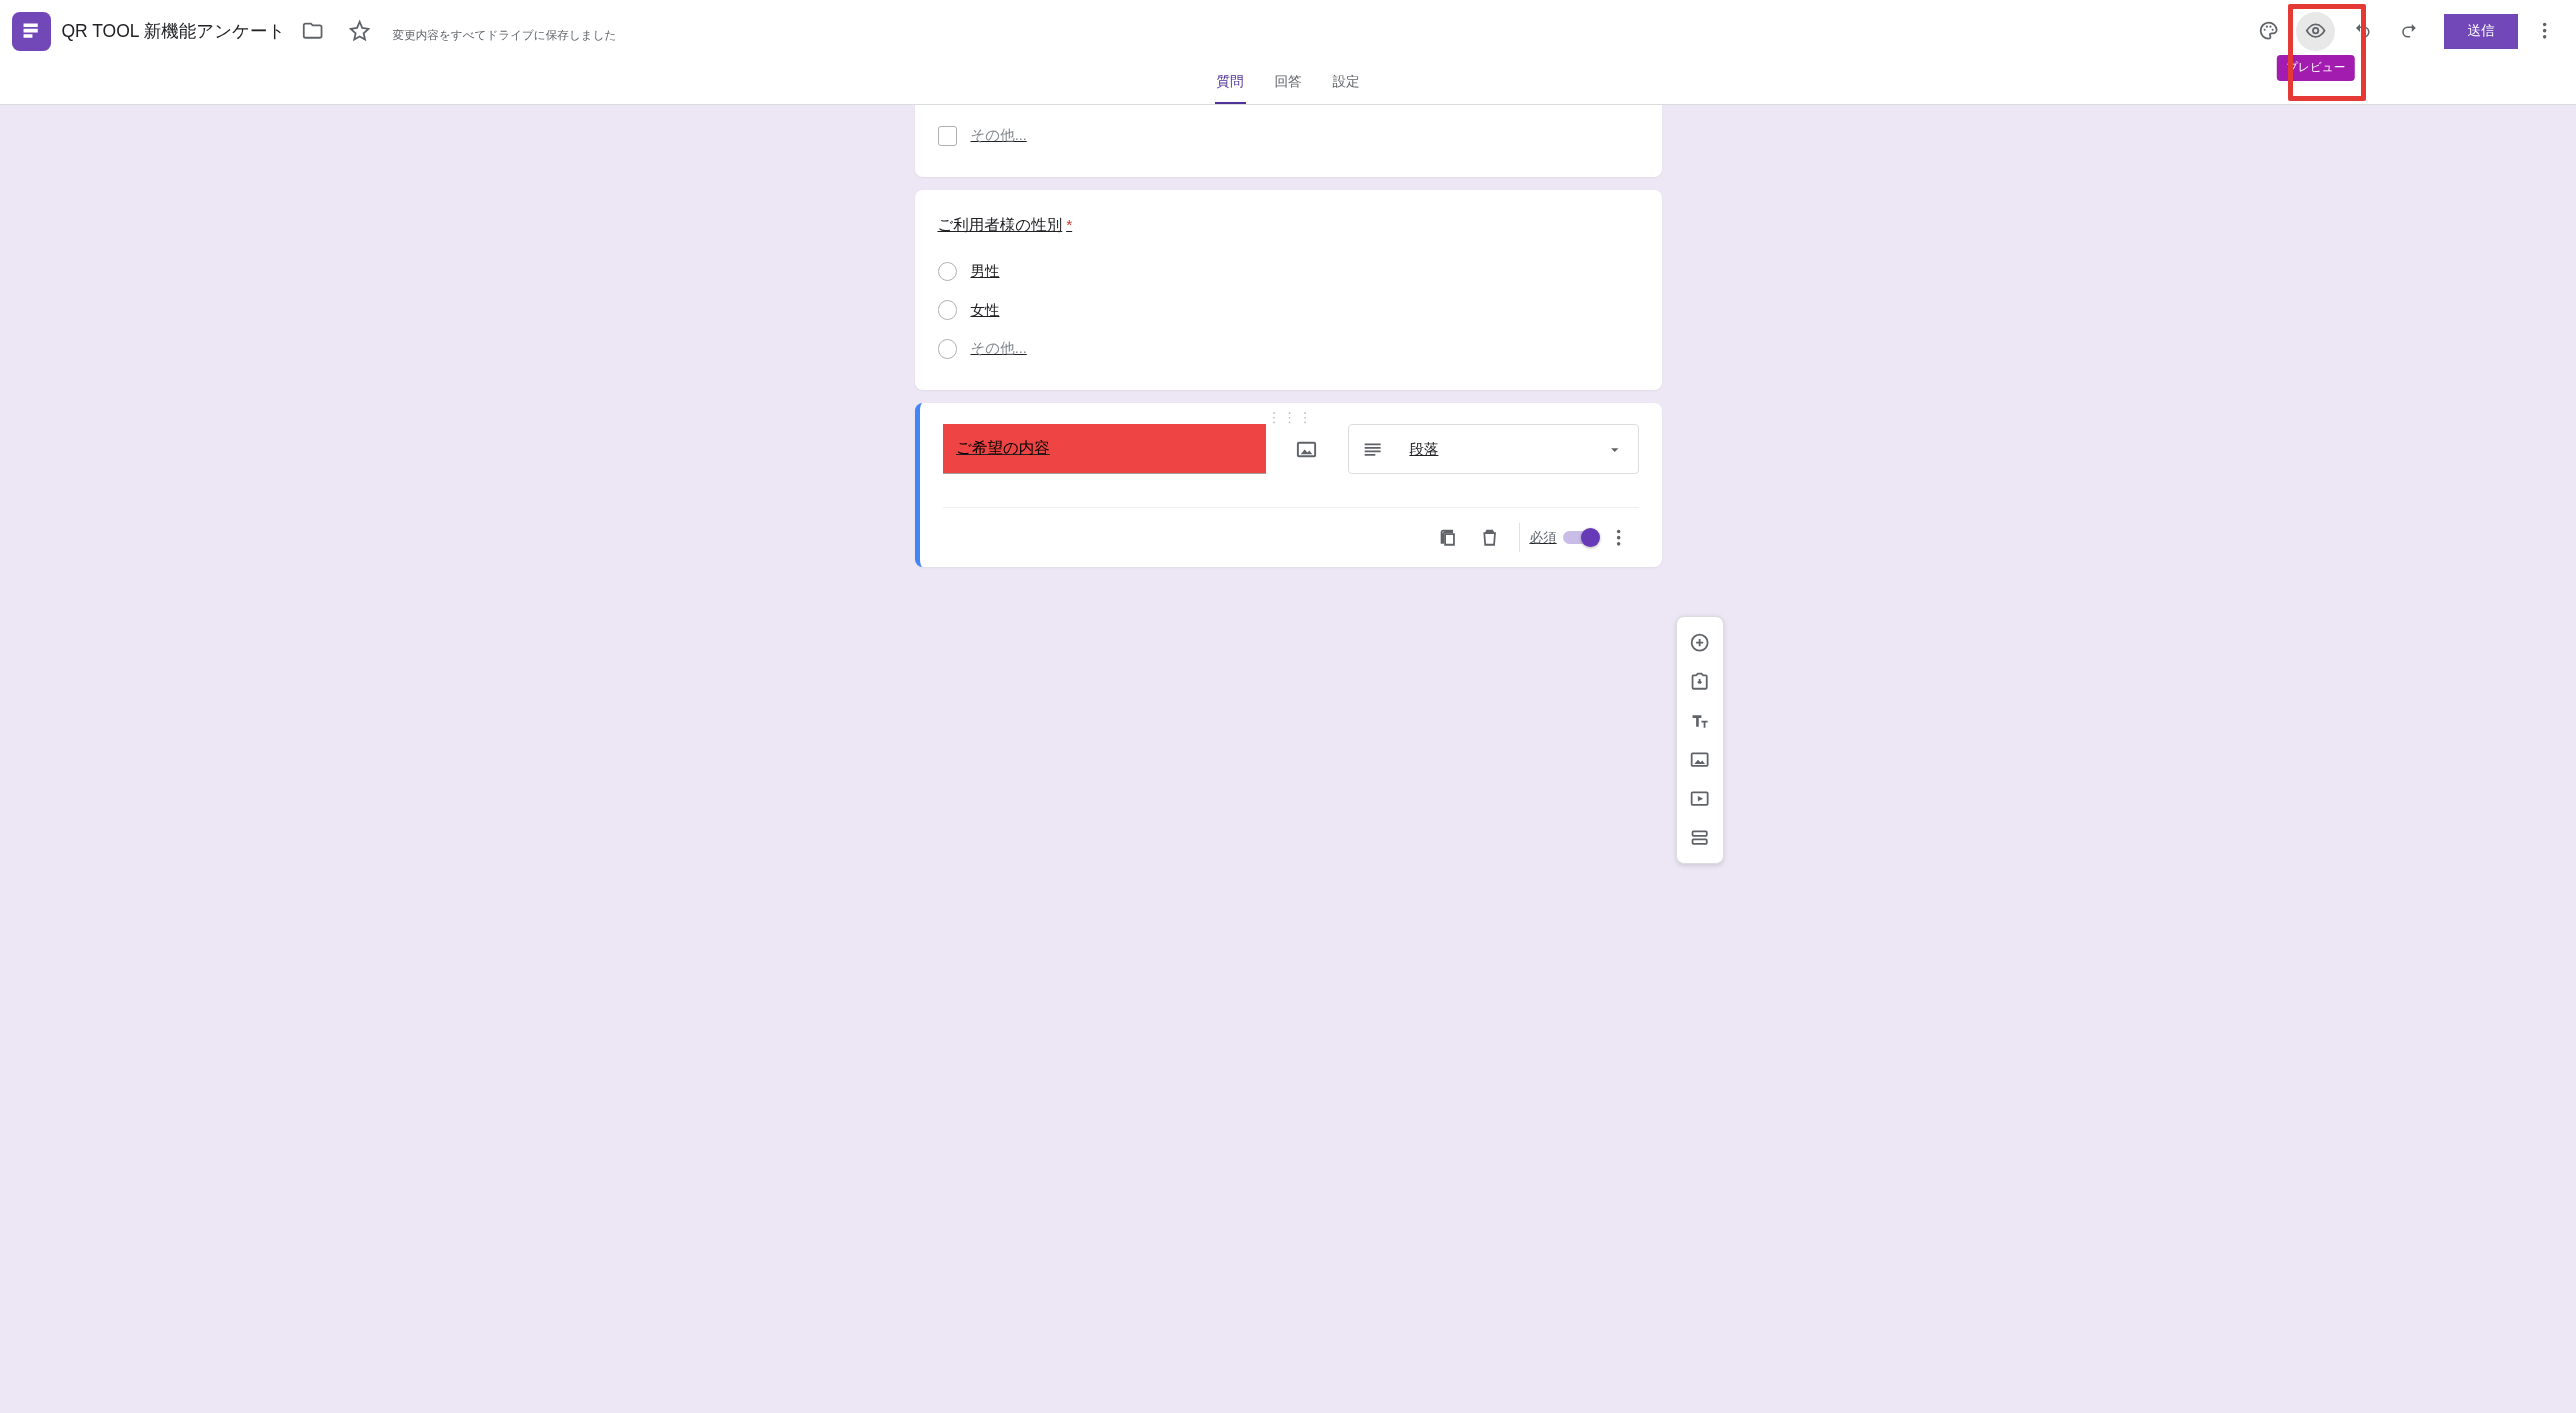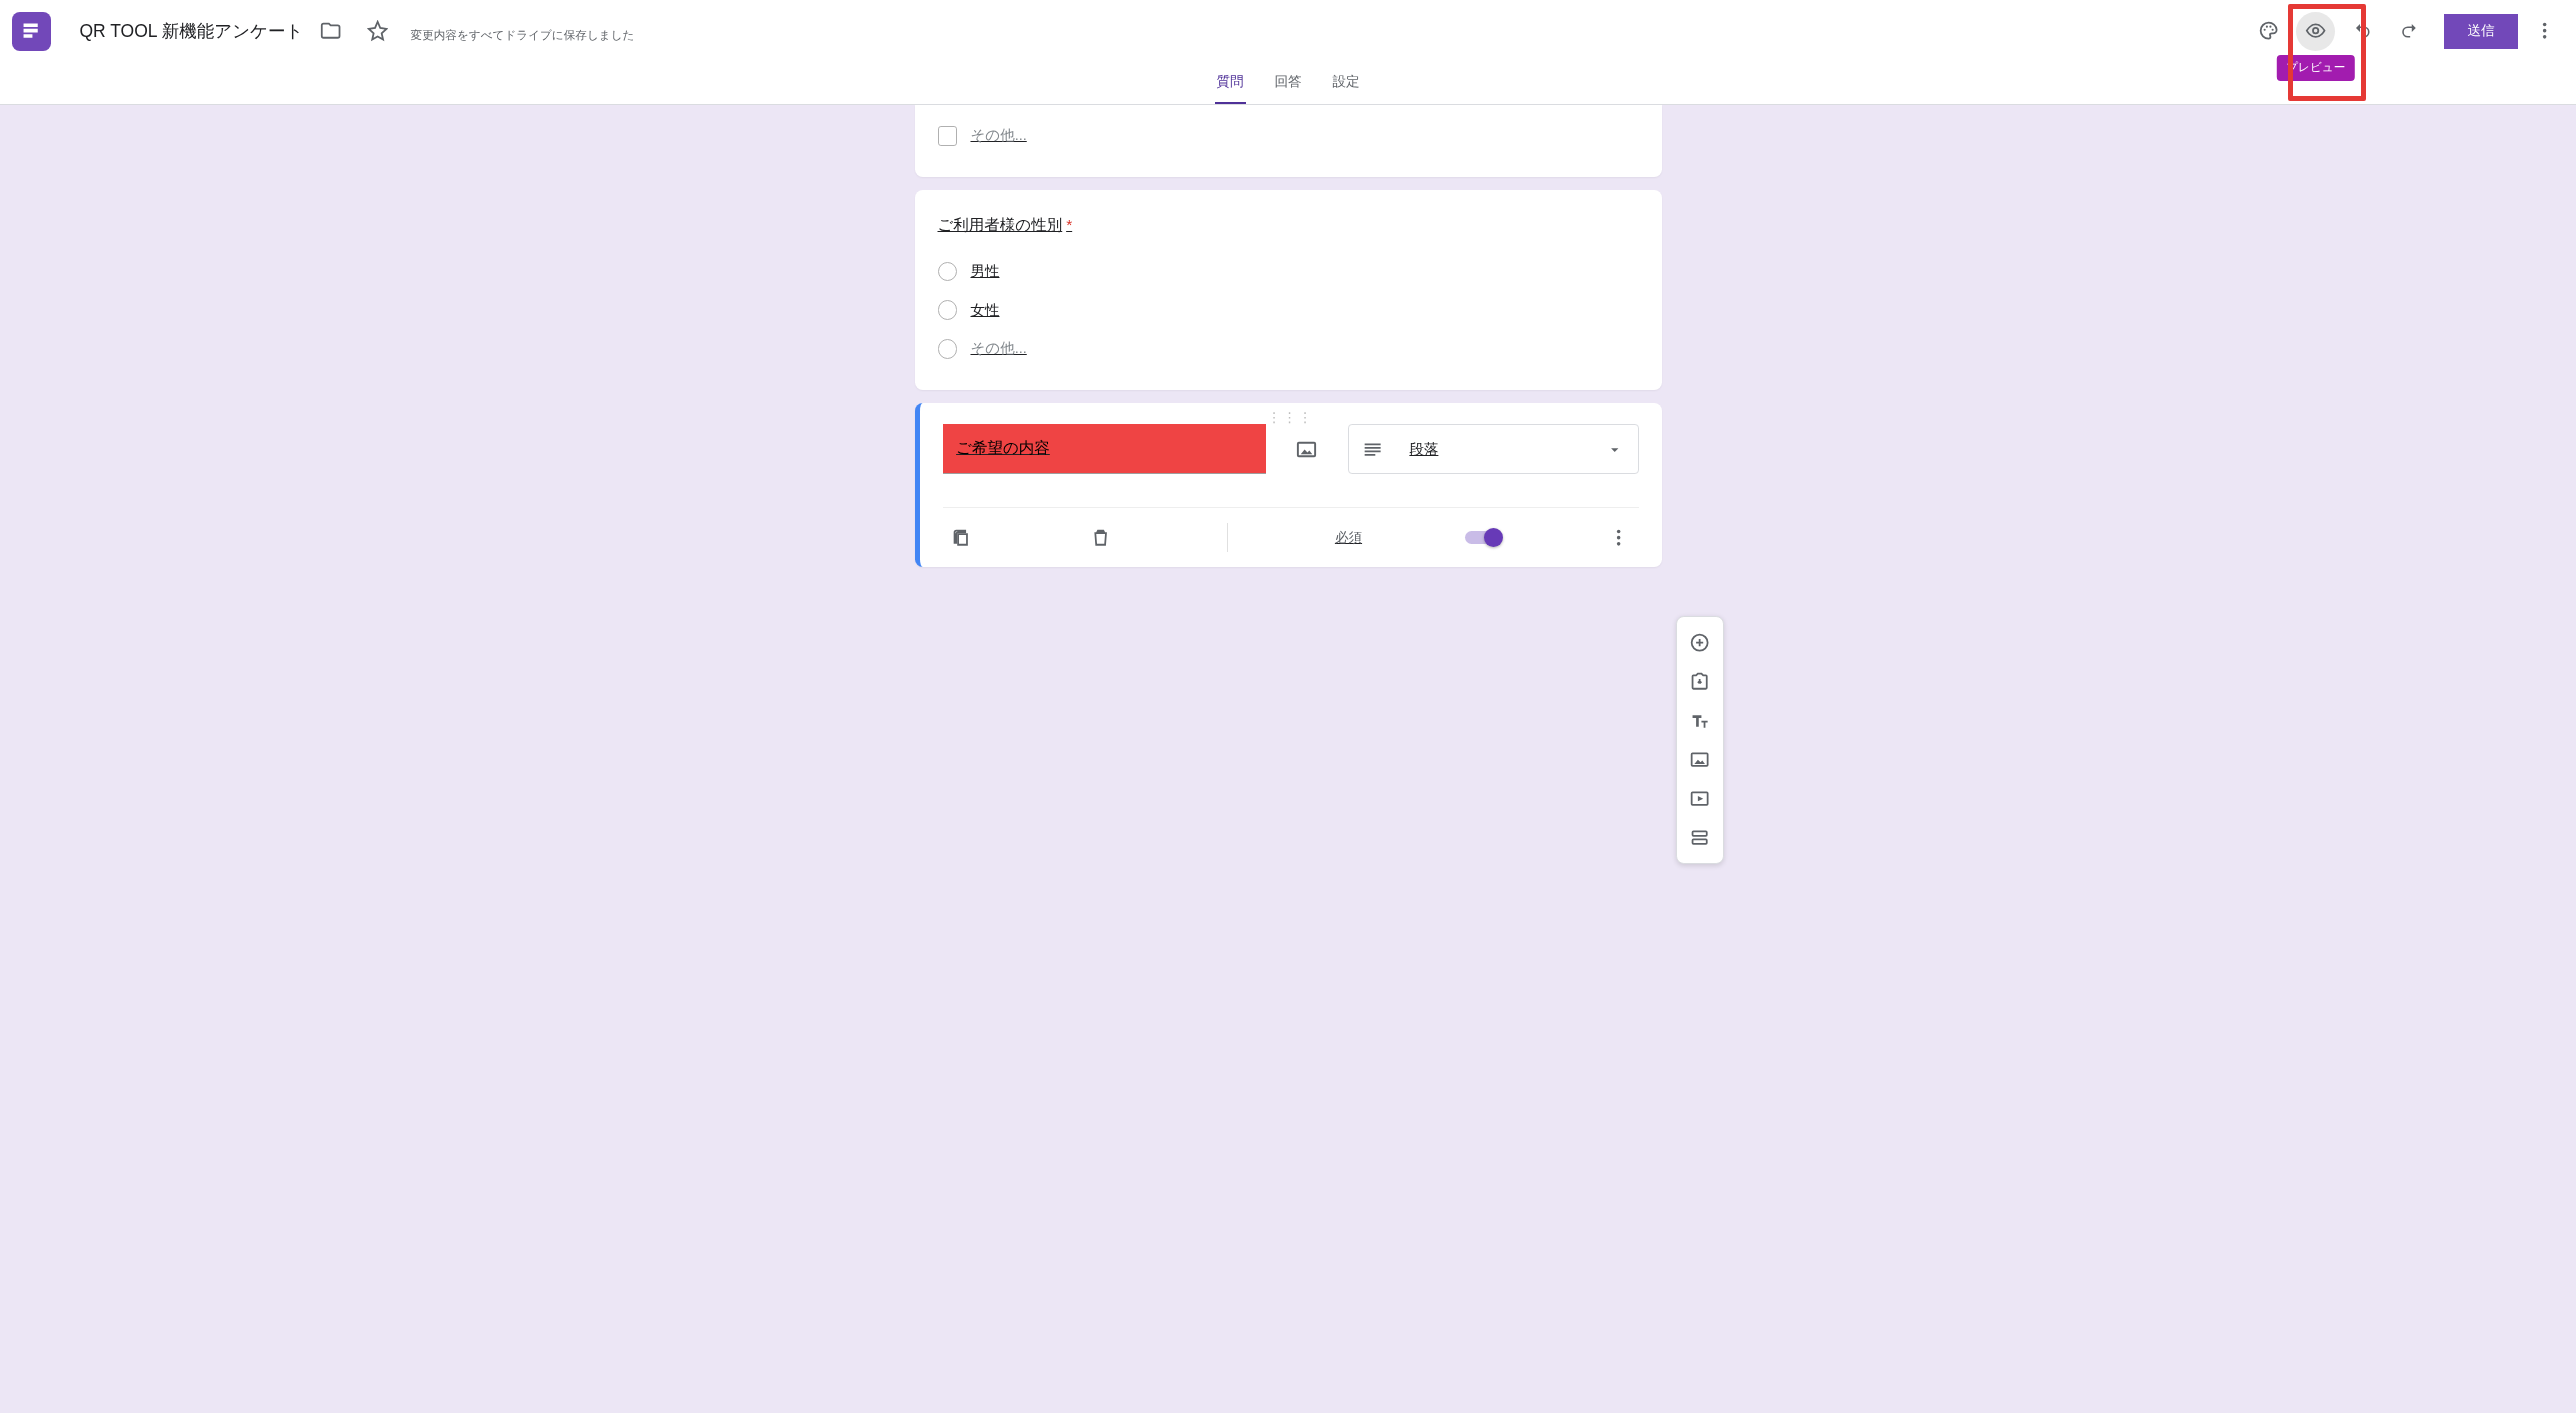--- a/index.html
+++ b/index.html
@@ -42,21 +42,21 @@
     width: 39px; height: 39px;
     background: var(--purple-accent);
     border-radius: 7.8px;
     display: flex; align-items: center; justify-content: center;
   }
   .app-icon svg { fill: #fff; width: 21.3px; height: 21.3px; }
 
   .form-title {
     font-size: 17.5px;
     color: var(--text-primary);
-    margin-left: 21px;
+    margin-left: 3px;
     white-space: nowrap;
   }
 
   .icon-btn {
     width: 39px; height: 39px;
     border: none; background: transparent;
     border-radius: 50%;
     display: inline-flex; align-items: center; justify-content: center;
     cursor: pointer;
     color: var(--text-secondary);
@@ -250,21 +250,21 @@
     font-size: 13.6px;
     color: var(--text-faint);
     border-bottom: 1px dotted #cfcfcf;
     padding-bottom: 9.7px;
     width: 90%;
   }
 
   .card-footer {
     display: flex;
     align-items: center;
-    justify-content: space-between;
+    justify-content: flex-end;
     gap: 2px;
     border-top: 1px solid #eeeeee;
     margin-top: 33px;
     padding: 9.7px 0;
   }
   .footer-divider {
     width: 1px; height: 29px;
     background: #e0e0e0;
     margin: 0 7.8px;
   }

